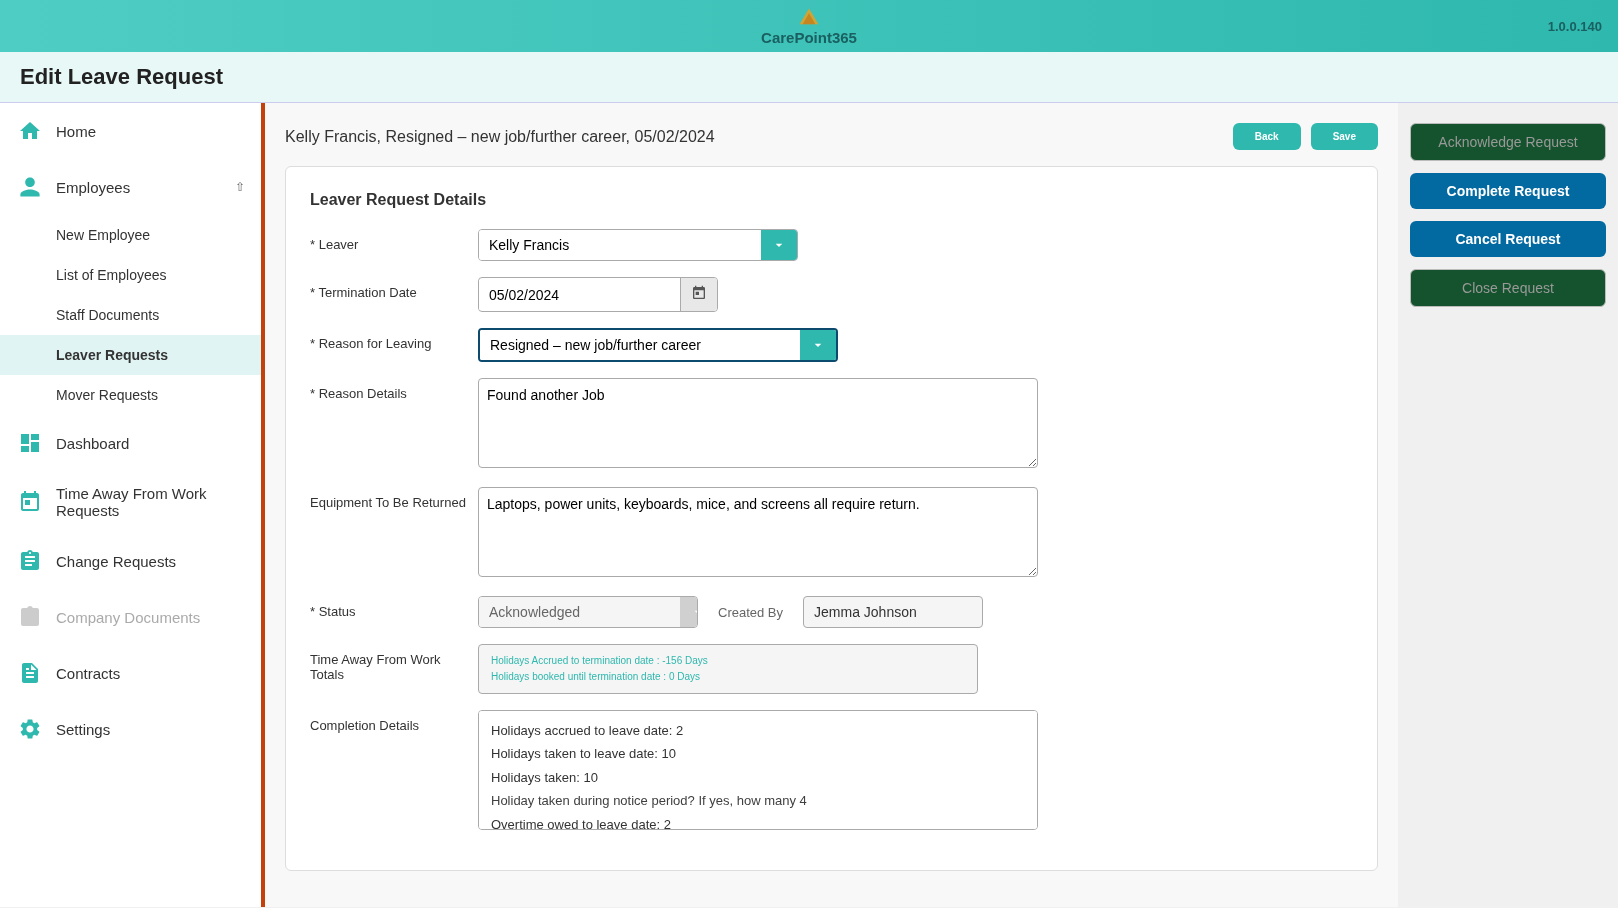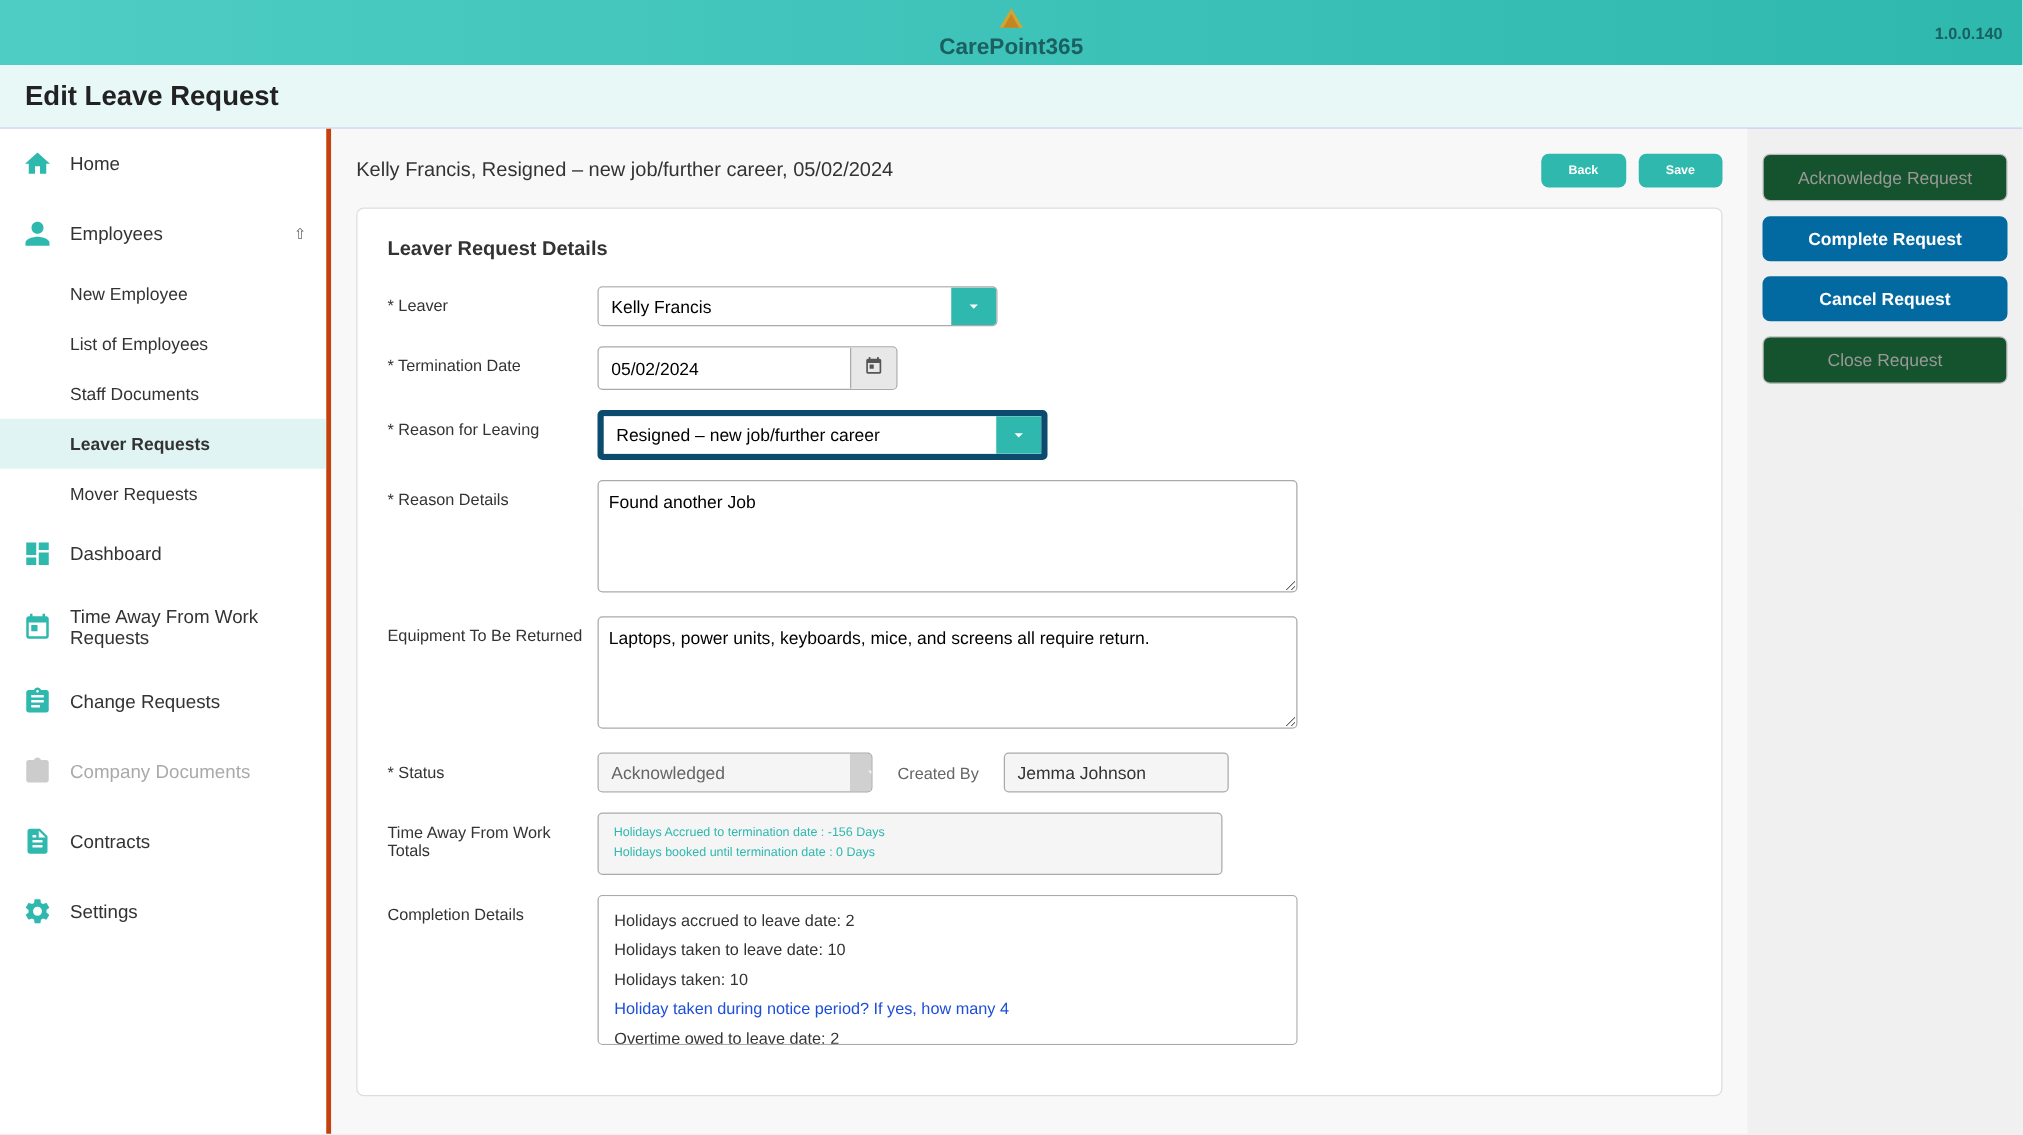--- a/index.html
+++ b/index.html
@@ -19,21 +19,21 @@
       flex-direction: column;
       align-items: center;
     }
     .logo-icon {
       width: 32px;
       height: 22px;
     }
     .logo-text {
       color: #1a6060;
       font-weight: bold;
-      font-size: 18px;
+      font-size: 15px;
     }
     .version-label {
       position: absolute;
       right: 16px;
       color: #1a6060;
       font-size: 13px;
       font-weight: bold;
     }
 
     
@@ -198,21 +198,21 @@
       background: #e8e8e8;
       border: none;
       border-left: 1px solid #aaa;
       padding: 7px 10px;
       cursor: pointer;
     }
 
     .reason-wrapper {
       display: flex;
       align-items: center;
-      border: 5px solid #0c4a6e;
+      border: 2px solid #0c4a6e;
       border-radius: 4px;
       overflow: hidden;
       max-width: 360px;
     }
     .reason-input {
       flex: 1;
       padding: 7px 10px;
       border: none;
       outline: none;
       font-size: 14px;
@@ -266,21 +266,21 @@
       border-radius: 4px;
       padding: 8px 12px;
       background: #fff;
       font-size: 13px;
       max-width: 560px;
       height: 120px;
       overflow-y: scroll;
       line-height: 1.8;
       position: relative;
     }
-    .completion-box .line-teal { color: #1d4ed8; }
+    .completion-box .line-teal { color: #404040; }
     .completion-box .line-normal { color: #333; }
 
     
     .right-panel {
       width: 220px;
       flex-shrink: 0;
       padding: 20px 12px;
       display: flex;
       flex-direction: column;
       gap: 12px;

